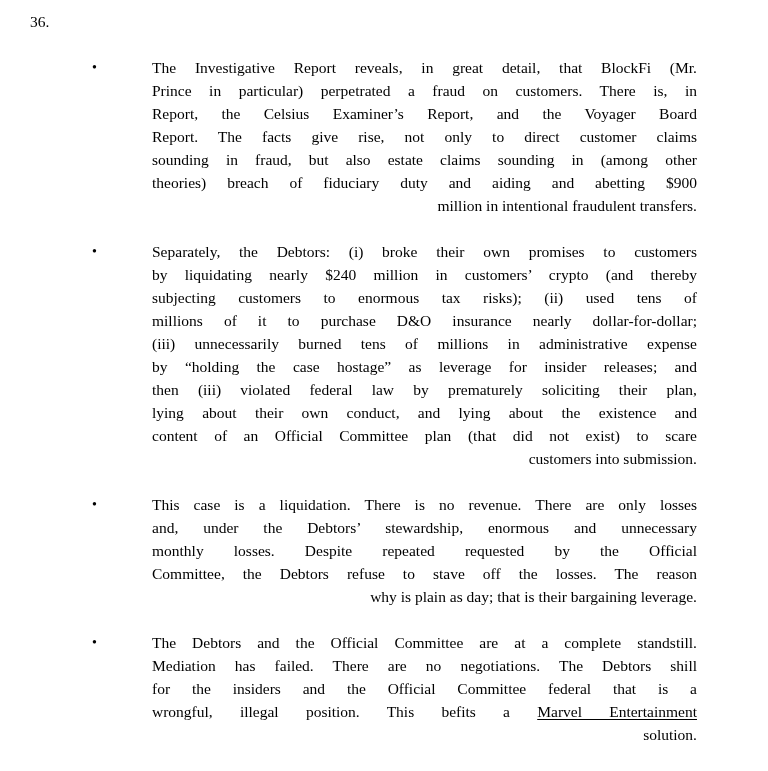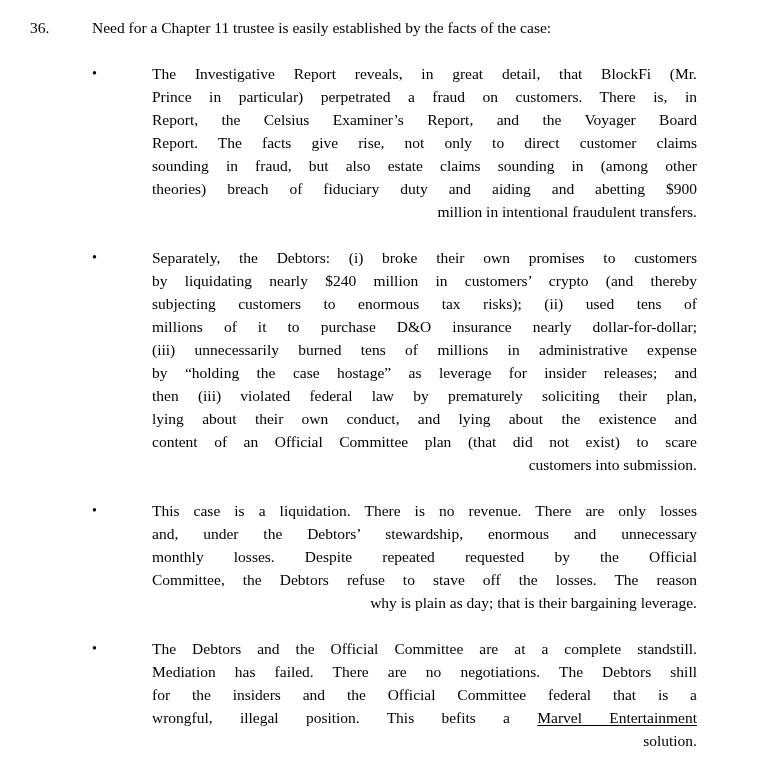--- a/index.html
+++ b/index.html
@@ -10,21 +10,21 @@
   .page {
     position: relative;
     width: 768px;
     height: 771px;
     background: #ffffff;
     color: #000000;
     font-family: "Liberation Serif", "DejaVu Serif", serif;
     font-size: 15.5px;
     line-height: 23px;
     box-sizing: border-box;
-    padding-top: 16px;
+    padding-top: 10px;
     overflow: hidden;
   }
   .heading-row {
     display: flex;
   }
   .para-number {
     flex: 0 0 62px;
     margin-left: 30px;
   }
   .heading-text {
@@ -54,21 +54,20 @@
     text-decoration: underline;
     text-underline-offset: 2px;
   }
 </style>
 </head>
 <body>
 
 <div class="page">
   <div class="heading-row">
     <span class="para-number">36.</span>
-    <span class="heading-text">Need for a  Chapter 11 trustee is easily established by the facts of the case:</span>
   </div>
   <div>
       <div class="bullet-item">
         <span class="bullet-marker">•</span>
         <div class="bullet-text">
           <div class="line just">The Investigative Report reveals, in great detail, that BlockFi (Mr.</div>
           <div class="line just">Prince in particular) perpetrated a fraud on customers. There is, in</div>
           <div class="line just">Report, the Celsius Examiner’s Report, and the Voyager Board</div>
           <div class="line just">Report.  The facts give rise, not only to direct customer claims</div>
           <div class="line just">sounding in fraud, but also estate claims sounding in (among other</div>

